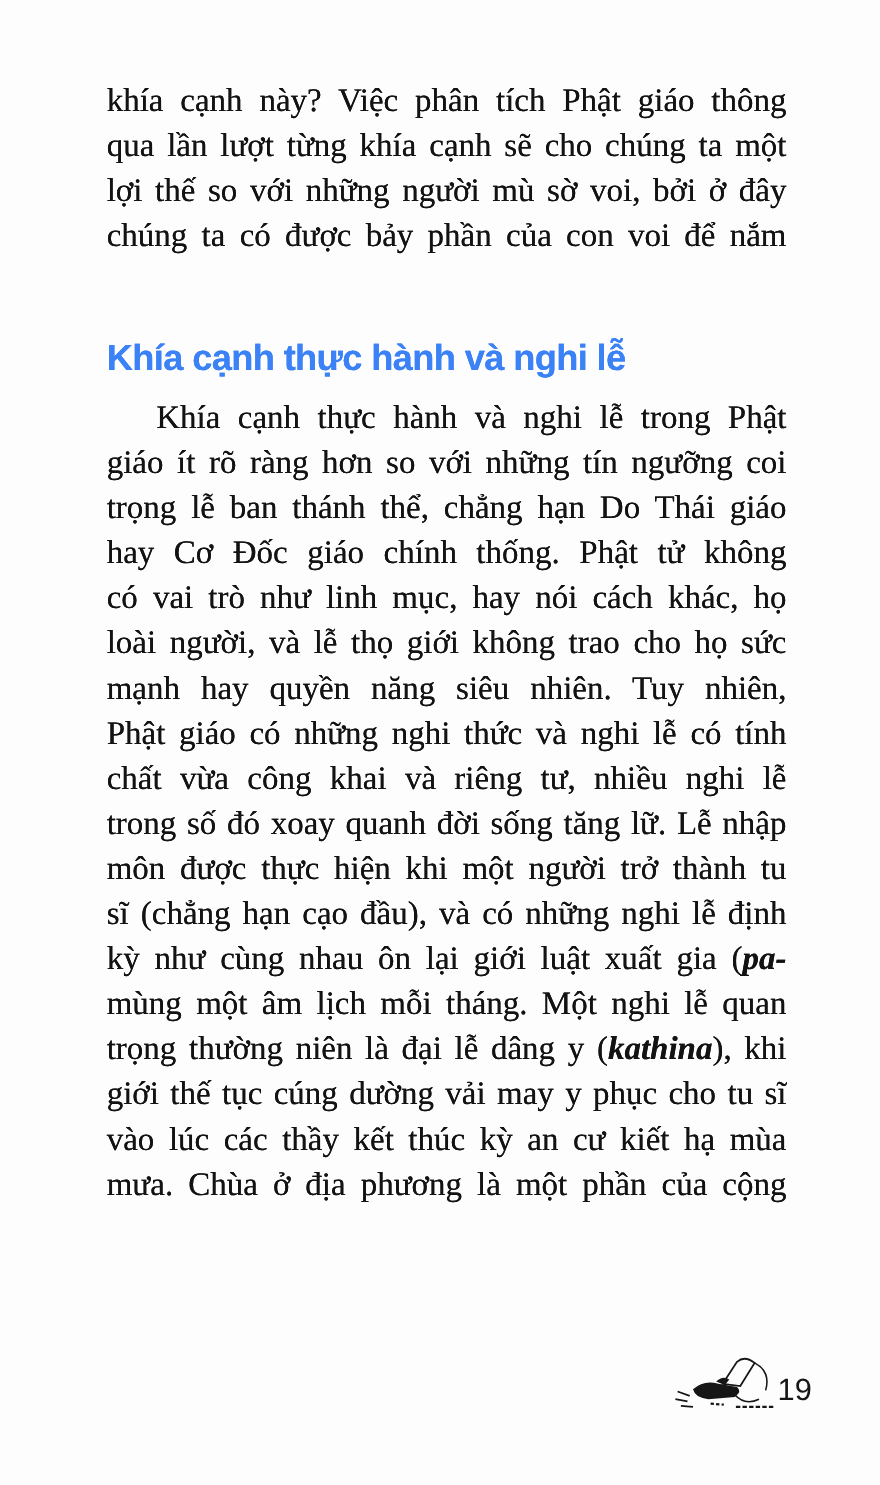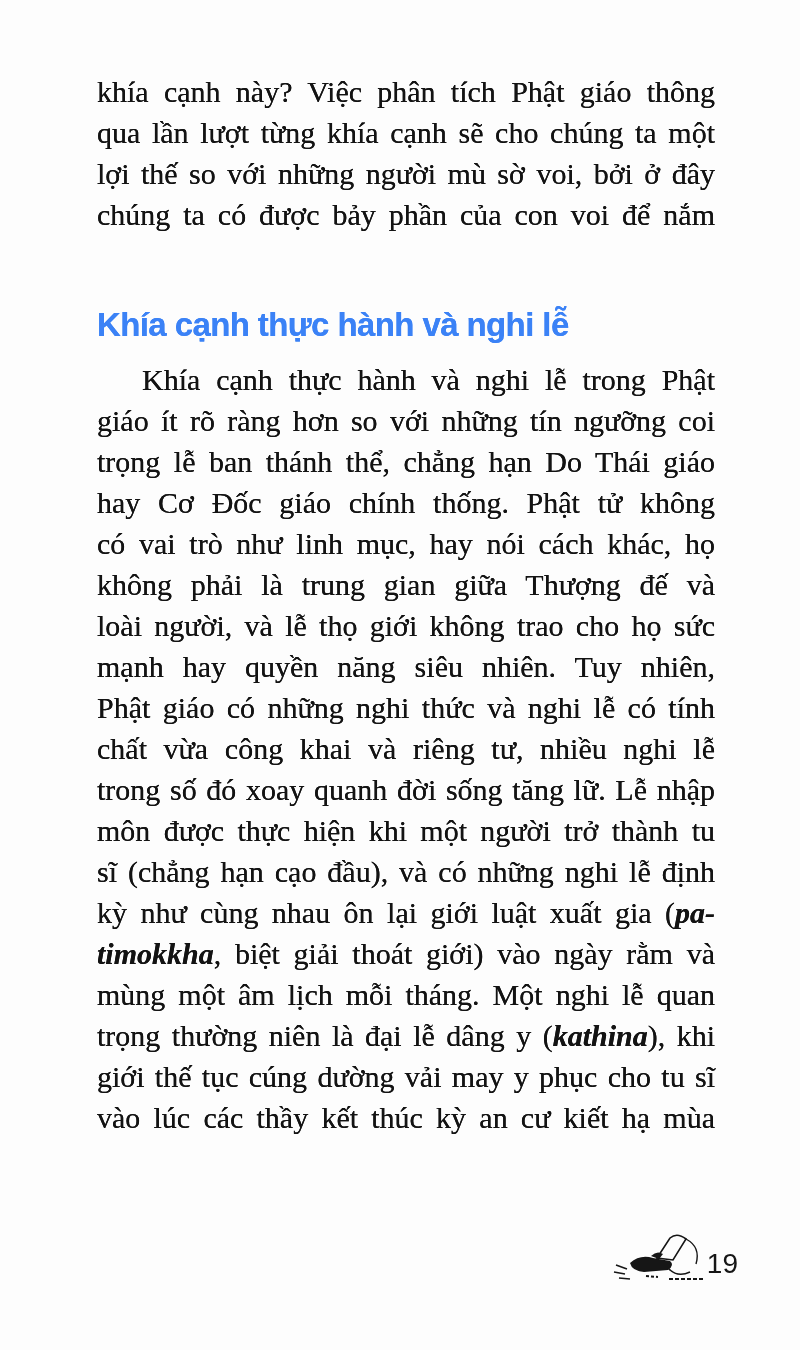--- a/index.html
+++ b/index.html
@@ -69,34 +69,33 @@
       </div>
 
     <h2 class="heading">Khía cạnh thực hành và nghi lễ</h2>
 
     <div class="paragraph">
         <div class="line just indent"><span>Khía cạnh thực hành và nghi lễ trong Phật</span></div>
         <div class="line just"><span>giáo ít rõ ràng hơn so với những tín ngưỡng coi</span></div>
         <div class="line just"><span>trọng lễ ban thánh thể, chẳng hạn Do Thái giáo</span></div>
         <div class="line just"><span>hay Cơ Đốc giáo chính thống. Phật tử không</span></div>
         <div class="line just"><span>có vai trò như linh mục, hay nói cách khác, họ</span></div>
-        <div class="line just"><span>không phải là trung gian giữa Thượng đế và</span></div>
         <div class="line just"><span>loài người, và lễ thọ giới không trao cho họ sức</span></div>
         <div class="line just"><span>mạnh hay quyền năng siêu nhiên. Tuy nhiên,</span></div>
         <div class="line just"><span>Phật giáo có những nghi thức và nghi lễ có tính</span></div>
         <div class="line just"><span>chất vừa công khai và riêng tư, nhiều nghi lễ</span></div>
         <div class="line just"><span>trong số đó xoay quanh đời sống tăng lữ. Lễ nhập</span></div>
         <div class="line just"><span>môn được thực hiện khi một người trở thành tu</span></div>
         <div class="line just"><span>sĩ (chẳng hạn cạo đầu), và có những nghi lễ định</span></div>
         <div class="line just"><span>kỳ như cùng nhau ôn lại giới luật xuất gia (</span><i>pa-</i></div>
-        <div class="line just"><i>timokkha</i><span>, biệt giải thoát giới) vào ngày rằm và</span></div>
         <div class="line just"><span>mùng một âm lịch mỗi tháng. Một nghi lễ quan</span></div>
         <div class="line just"><span>trọng thường niên là đại lễ dâng y (</span><i>kathina</i><span>), khi</span></div>
         <div class="line just"><span>giới thế tục cúng dường vải may y phục cho tu sĩ</span></div>
         <div class="line just"><span>vào lúc các thầy kết thúc kỳ an cư kiết hạ mùa</span></div>
+        <div class="line just"><span>mưa. Chùa ở địa phương là một phần của cộng</span></div>
       </div>
 
   </div>
 
   <div class="footer">
     <svg class="ornament" width="92" height="56" viewBox="0 0 92 56" aria-hidden="true">
 
       <path d="M44 26 L57 6 Q64 0 73 7 L60 28 Z" fill="#fdfdfd" stroke="#161616" stroke-width="1.6"></path>
 
       <path d="M73 7 Q88 15 83 32" fill="none" stroke="#161616" stroke-width="1.4"></path>

